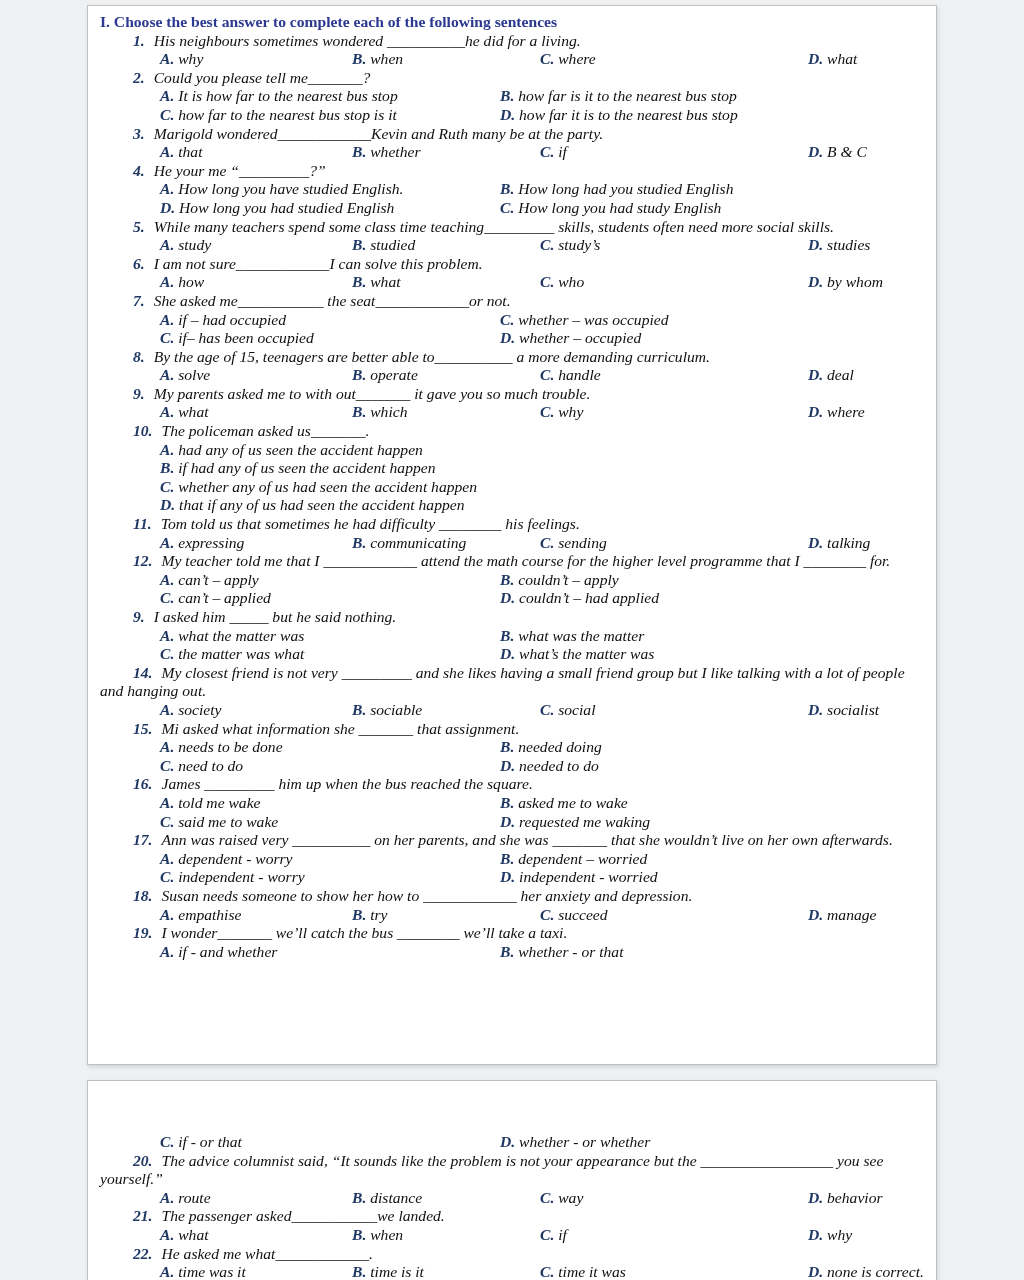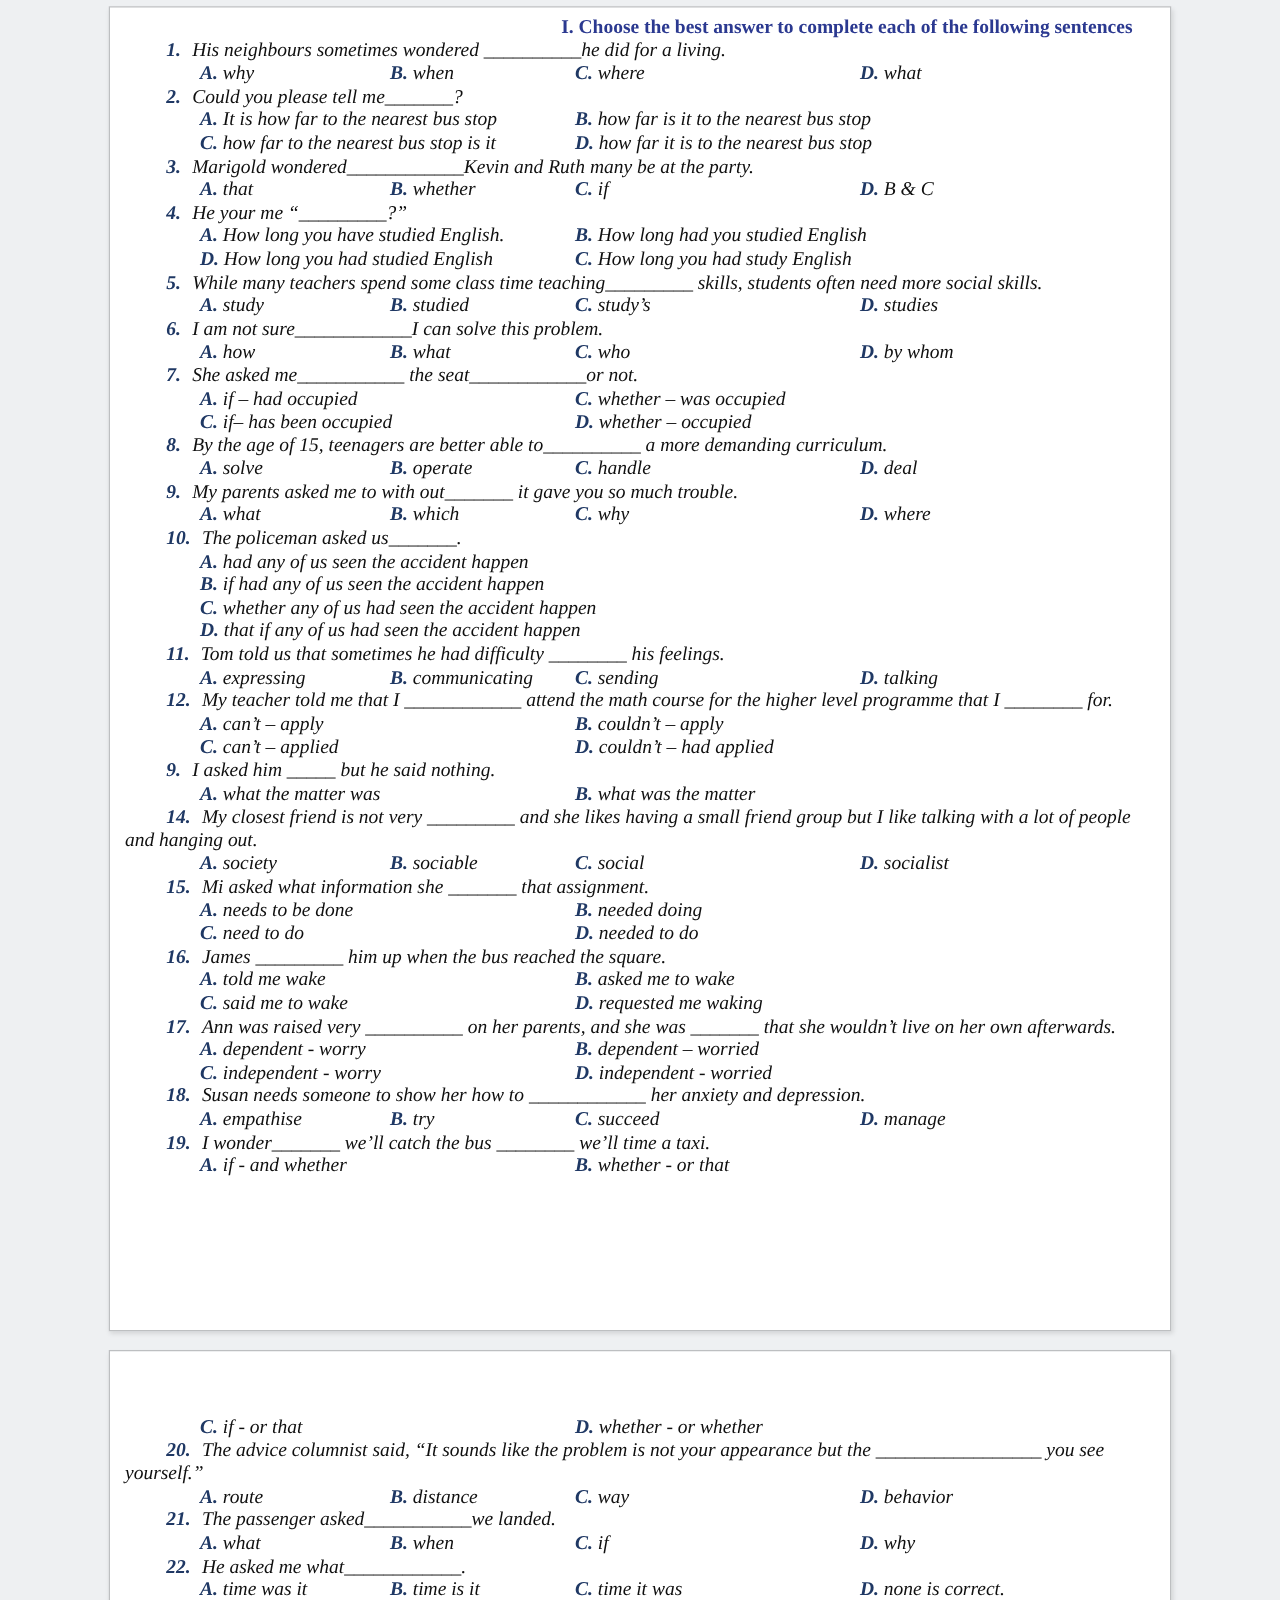--- a/index.html
+++ b/index.html
@@ -25,26 +25,26 @@
     background:var(--page-bg);
     border:1px solid var(--page-border);
     box-shadow:1px 2px 4px rgba(0,0,0,0.12);
   }
   .page-1{height:1060px;padding:7px 30px 0 12px;}
   .page-2{height:1400px;margin-top:15px;padding:52px 30px 0 12px;}
   .title{
     font-size:15.6px;
     font-weight:bold;
     color:var(--title);
-    text-align:right;
+    text-align:left;
   }
   .question{margin:0;font-style:italic;}
   .stem{text-indent:33px;}
   .qnum{font-weight:bold;color:var(--label);margin-right:9px;}
-  .opt-row{margin-left:60px;display:grid;}
+  .opt-row{margin-left:60px;display:grid;gap:40px;}
   .cols4{grid-template-columns:152px 148px 228px auto;}
   .cols2{grid-template-columns:300px auto;}
   .cols1{grid-template-columns:auto;}
   .opt{white-space:nowrap;}
   .olabel{font-weight:bold;color:var(--label);}
 </style>
 </head>
 <body>
 
 <div class="canvas">
@@ -172,20 +172,24 @@
             <span class="opt"><b class="olabel">C.</b> can’t – applied</span>
             <span class="opt"><b class="olabel">D.</b> couldn’t – had applied</span>
           </div>
         </div>
         <div class="question">
           <p class="stem"><span class="qnum">9.</span><span class="stem-text">I asked him _____ but he said nothing.</span></p>
           <div class="opt-row cols2">
             <span class="opt"><b class="olabel">A.</b> what the matter was</span>
             <span class="opt"><b class="olabel">B.</b> what was the matter</span>
           </div>
+          <div class="opt-row cols2">
+            <span class="opt"><b class="olabel">C.</b> the matter was what</span>
+            <span class="opt"><b class="olabel">D.</b> what’s the matter was</span>
+          </div>
         </div>
         <div class="question">
           <p class="stem"><span class="qnum">14.</span><span class="stem-text">My closest friend is not very _________ and she likes having a small friend group but I like talking with a lot of people and hanging out.</span></p>
           <div class="opt-row cols4">
             <span class="opt"><b class="olabel">A.</b> society</span>
             <span class="opt"><b class="olabel">B.</b> sociable</span>
             <span class="opt"><b class="olabel">C.</b> social</span>
             <span class="opt"><b class="olabel">D.</b> socialist</span>
           </div>
         </div>
@@ -225,21 +229,21 @@
         <div class="question">
           <p class="stem"><span class="qnum">18.</span><span class="stem-text">Susan needs someone to show her how to ____________ her anxiety and depression.</span></p>
           <div class="opt-row cols4">
             <span class="opt"><b class="olabel">A.</b> empathise</span>
             <span class="opt"><b class="olabel">B.</b> try</span>
             <span class="opt"><b class="olabel">C.</b> succeed</span>
             <span class="opt"><b class="olabel">D.</b> manage</span>
           </div>
         </div>
         <div class="question">
-          <p class="stem"><span class="qnum">19.</span><span class="stem-text">I wonder_______ we’ll catch the bus ________ we’ll time a taxi.</span></p>
+          <p class="stem"><span class="qnum">19.</span><span class="stem-text">I wonder_______ we’ll catch the bus ________ we’ll take a taxi.</span></p>
           <div class="opt-row cols2">
             <span class="opt"><b class="olabel">A.</b> if - and whether</span>
             <span class="opt"><b class="olabel">B.</b> whether - or that</span>
           </div>
         </div>
       </div>
   </div>
   <div class="page page-2">
     <div class="questions">
         <div class="question">

